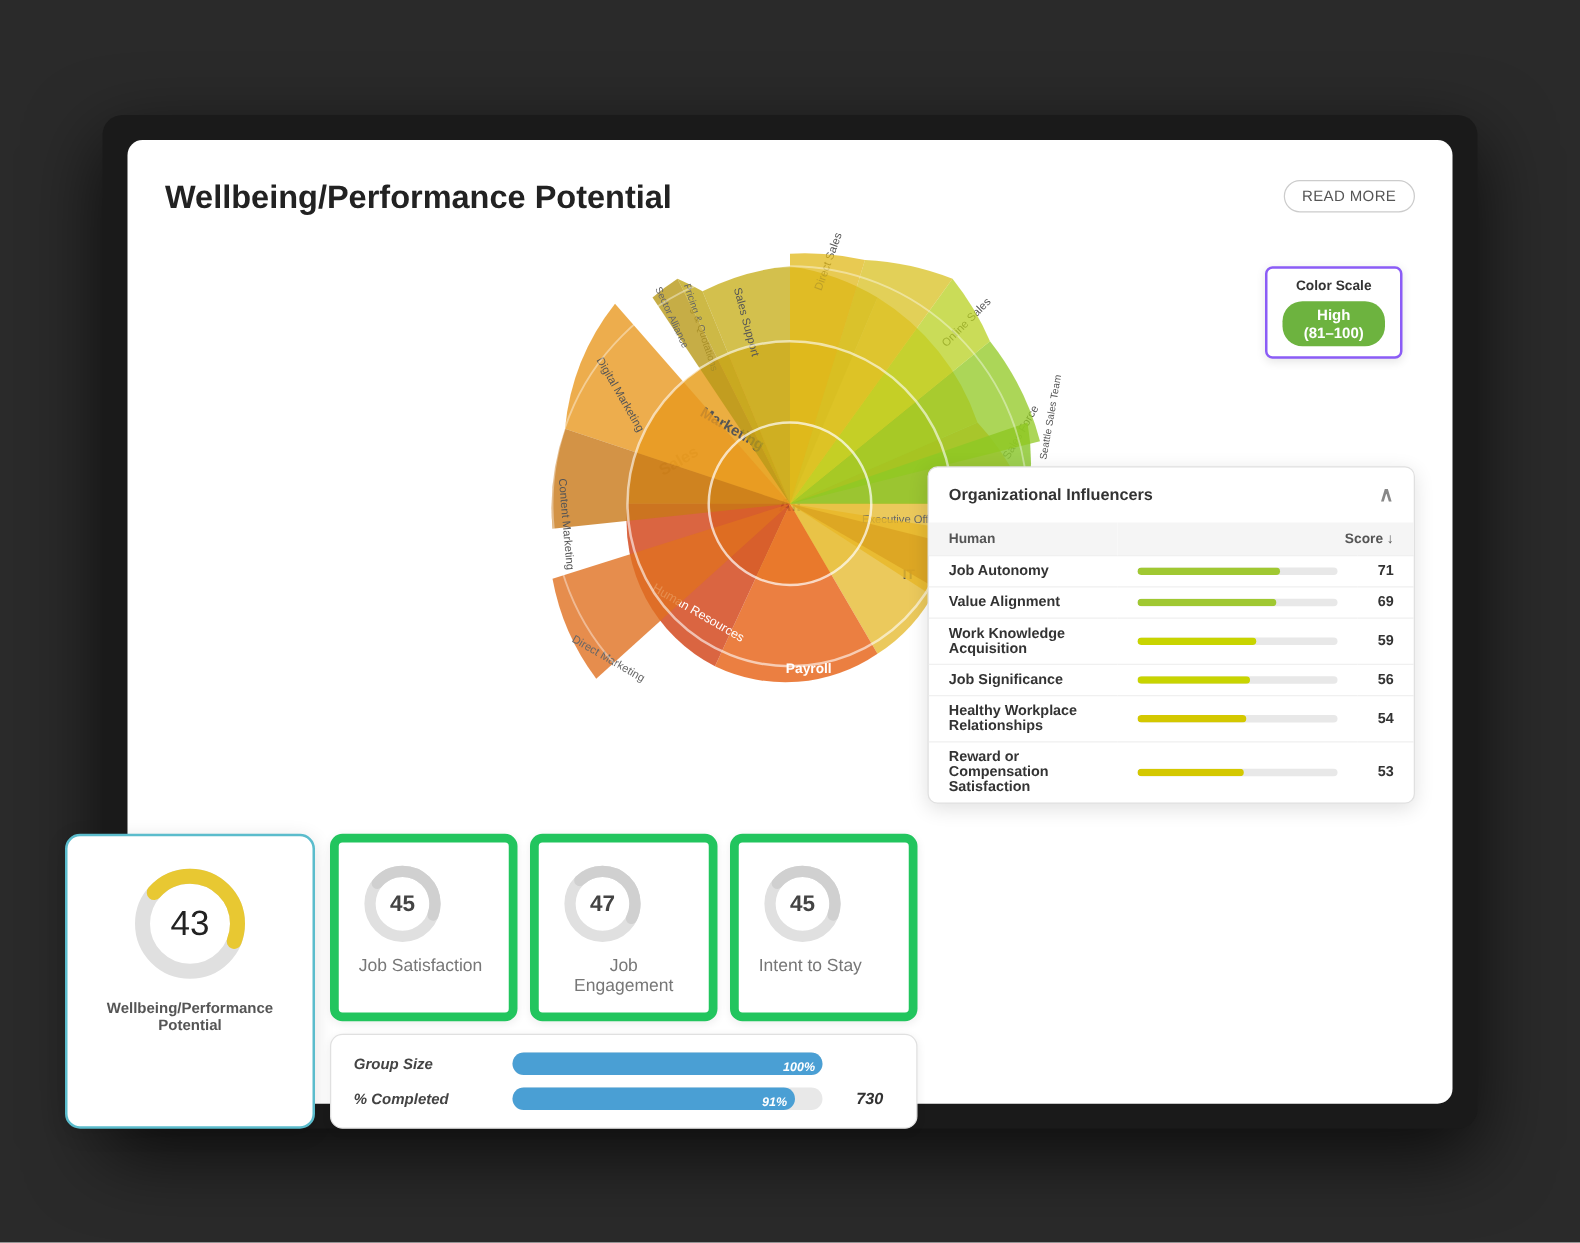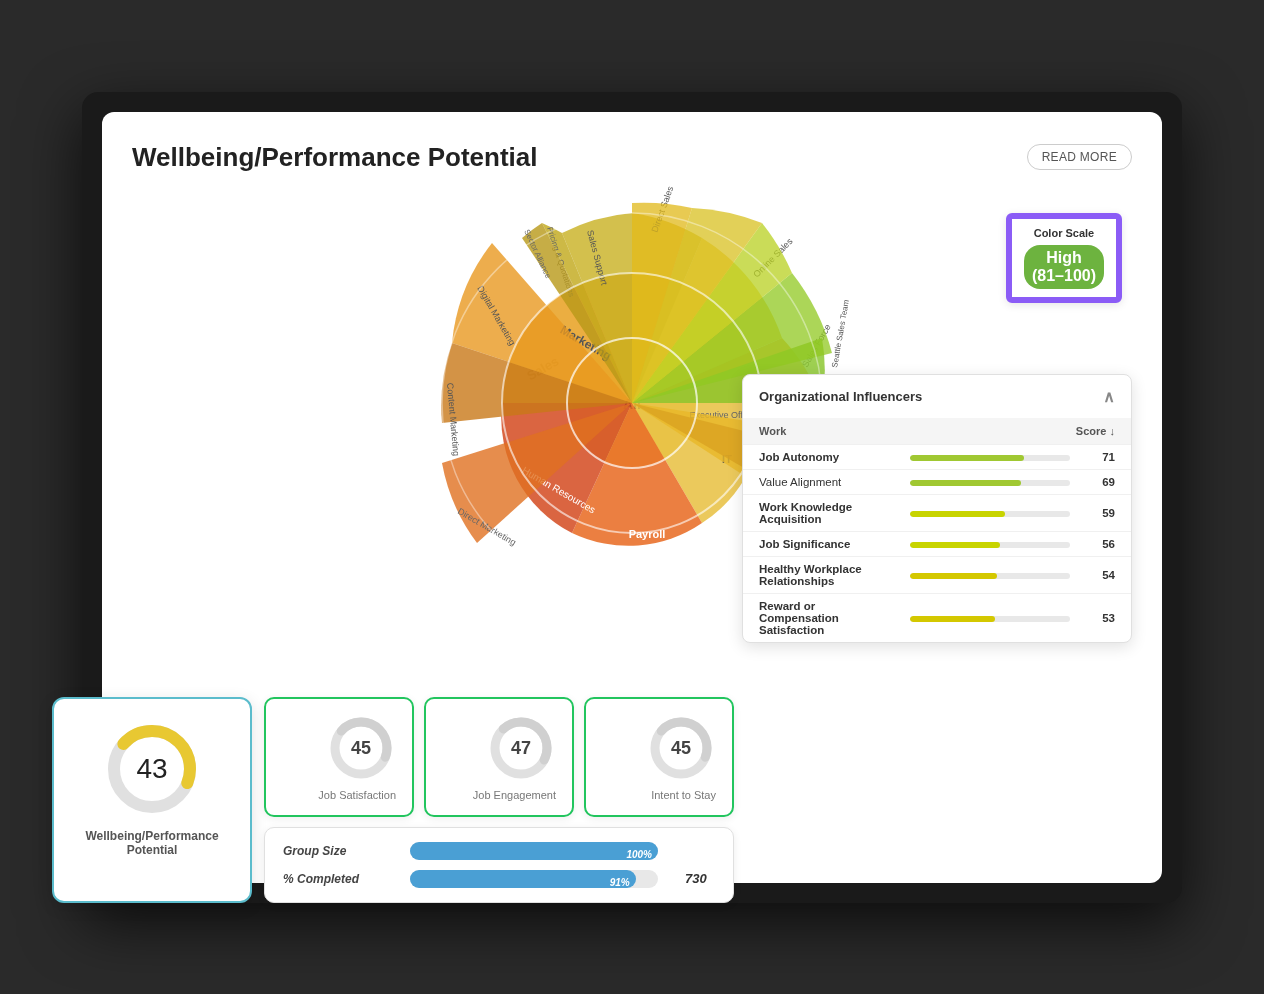--- a/index.html
+++ b/index.html
@@ -57,40 +57,40 @@
     
     .sunburst-svg {
       width: 480px;
       height: 440px;
     }
     
     .color-scale-box {
       position: absolute;
       right: 10px;
       top: 30px;
-      border: 6px solid #8b5cf6;
+      border: 2px solid #8b5cf6;
       border-radius: 6px;
       padding: 8px 12px;
       background: #fff;
       box-shadow: 0 2px 8px rgba(0,0,0,0.1);
       min-width: 110px;
       text-align: center;
     }
     .color-scale-title {
       font-size: 11px;
       font-weight: 600;
       color: #333;
       margin-bottom: 6px;
     }
     .color-scale-value {
       background: #6db33f;
       color: #fff;
       border-radius: 16px;
       padding: 4px 8px;
-      font-size: 16px;
+      font-size: 12px;
       font-weight: 600;
     }
     
     .org-panel {
       position: absolute;
       right: 0;
       bottom: -20px;
       width: 390px;
       background: #fff;
       border: 1px solid #e0e0e0;
@@ -198,32 +198,32 @@
       color: #555;
       font-weight: 600;
       text-align: center;
     }
     .sub-metric-cards {
       display: flex;
       gap: 10px;
     }
     .sub-card {
       background: #fff;
-      border: 2px solid #22c55e;
+      border: 7px solid #22c55e;
       border-radius: 10px;
       padding: 14px 16px;
       width: 150px;
       display: flex;
       flex-direction: column;
-      align-items: flex-end;
+      align-items: flex-start;
       gap: 6px;
       box-shadow: 0 2px 8px rgba(0,0,0,0.07);
     }
     .sub-card-label {
-      font-size: 11px;
+      font-size: 14px;
       color: #777;
       text-align: center;
     }
     
     .progress-section {
       background: #fff;
       border: 1px solid #e0e0e0;
       border-radius: 10px;
       padding: 14px 18px;
       min-width: 430px;
@@ -378,36 +378,36 @@
       </div>
 
       <div class="org-panel">
         <div class="org-panel-header">
           <span>Organizational Influencers</span>
           <span class="org-panel-chevron">∧</span>
         </div>
         <table class="org-table">
           <thead>
             <tr>
-              <th>Work</th>
+              <th>Human</th>
               <th colspan="2" class="score-col" style="cursor:pointer;">Score ↓</th>
             </tr>
           </thead>
           <tbody id="org-tbody">
           <tr>
     <td style="font-weight:600;">Job Autonomy</td>
     <td class="bar-cell">
       <div class="bar-container">
         <div class="bar-fill" style="width:113.6px; background:#a0c832;"></div>
       </div>
     </td>
     <td class="score-td">71</td>
   </tr>
               <tr>
-    <td style="font-weight:400;margin-left:16px;">Value Alignment</td>
+    <td style="font-weight:700;margin-left:16px;">Value Alignment</td>
     <td class="bar-cell">
       <div class="bar-container">
         <div class="bar-fill" style="width:110.39999999999999px; background:#a0c832;"></div>
       </div>
     </td>
     <td class="score-td">69</td>
   </tr>
               <tr>
     <td style="font-weight:600;">Work Knowledge Acquisition</td>
     <td class="bar-cell">

